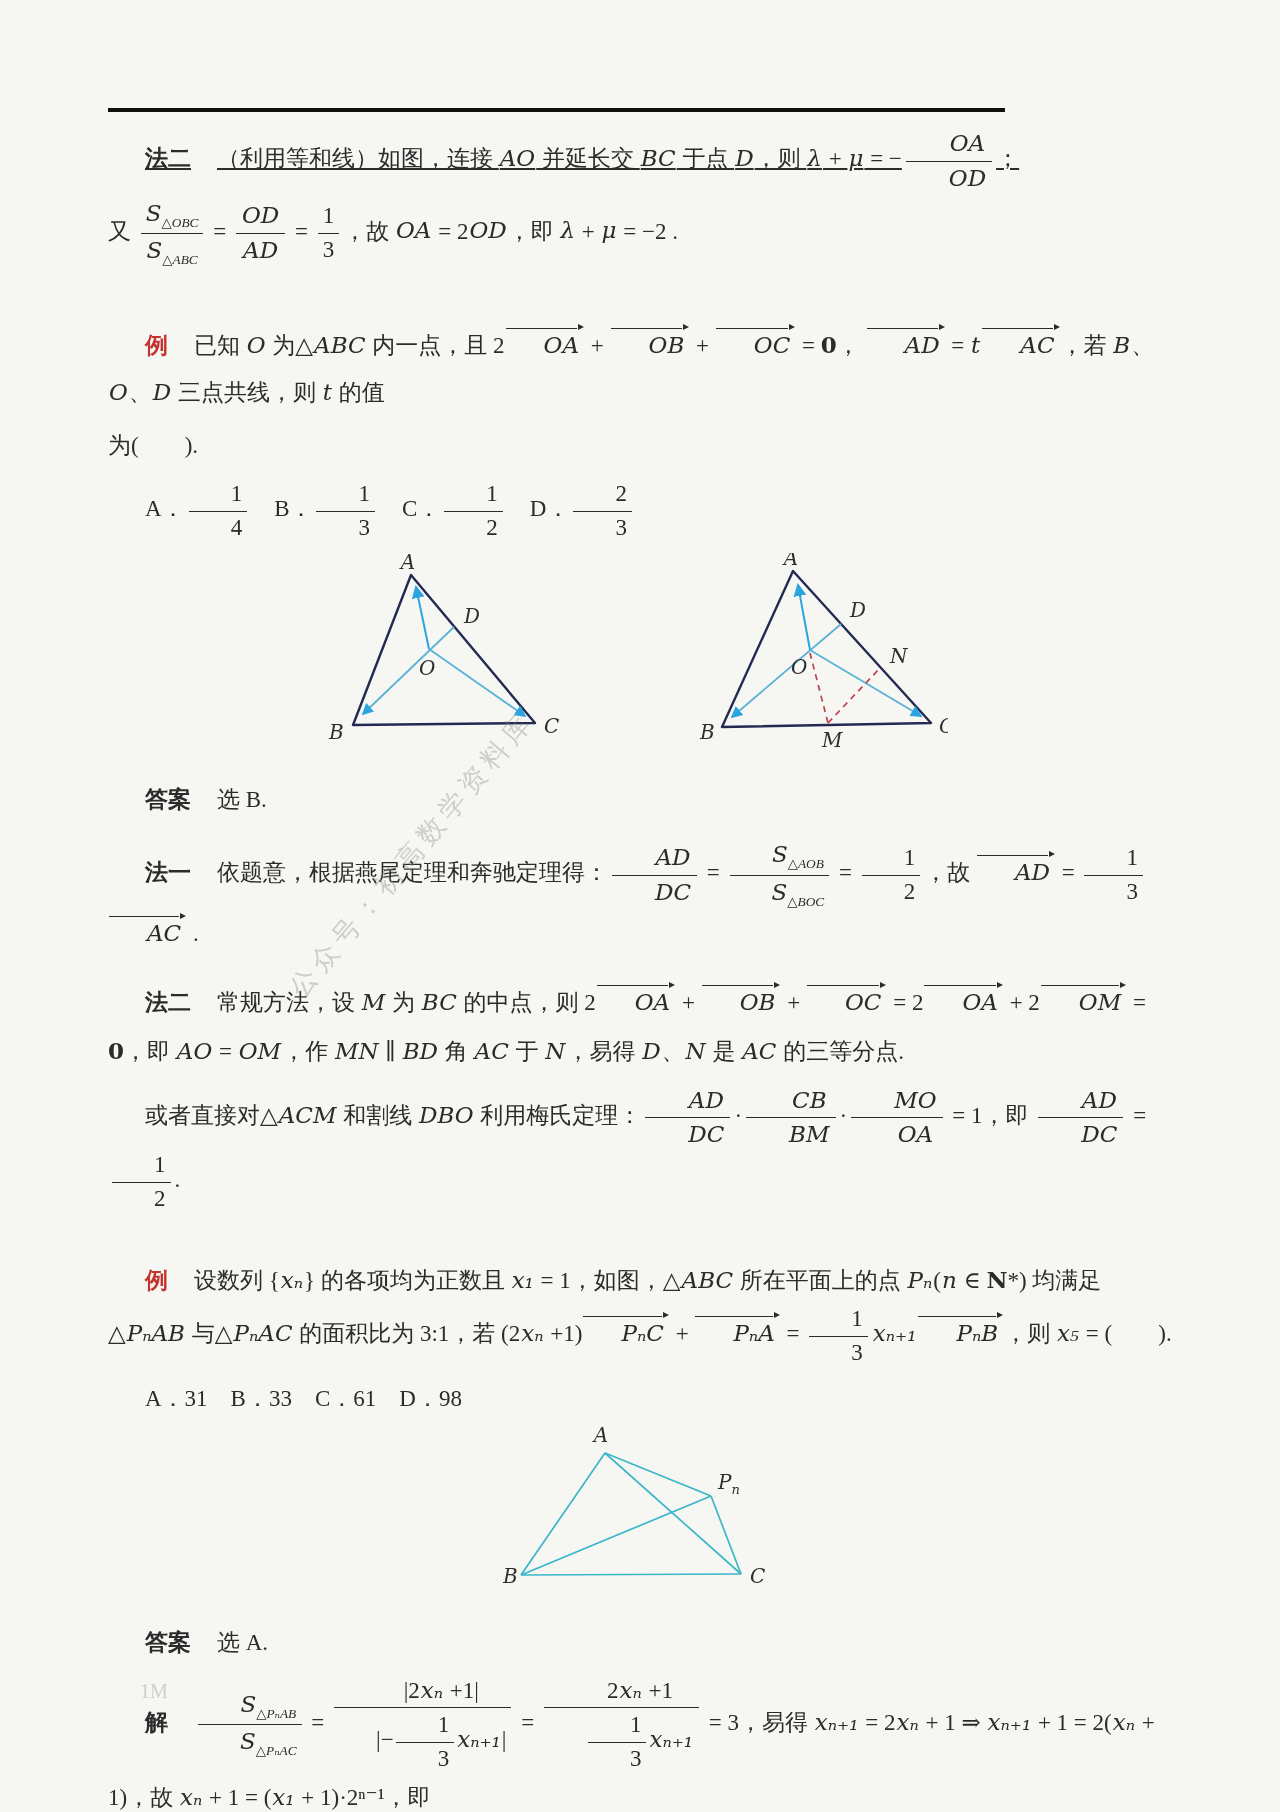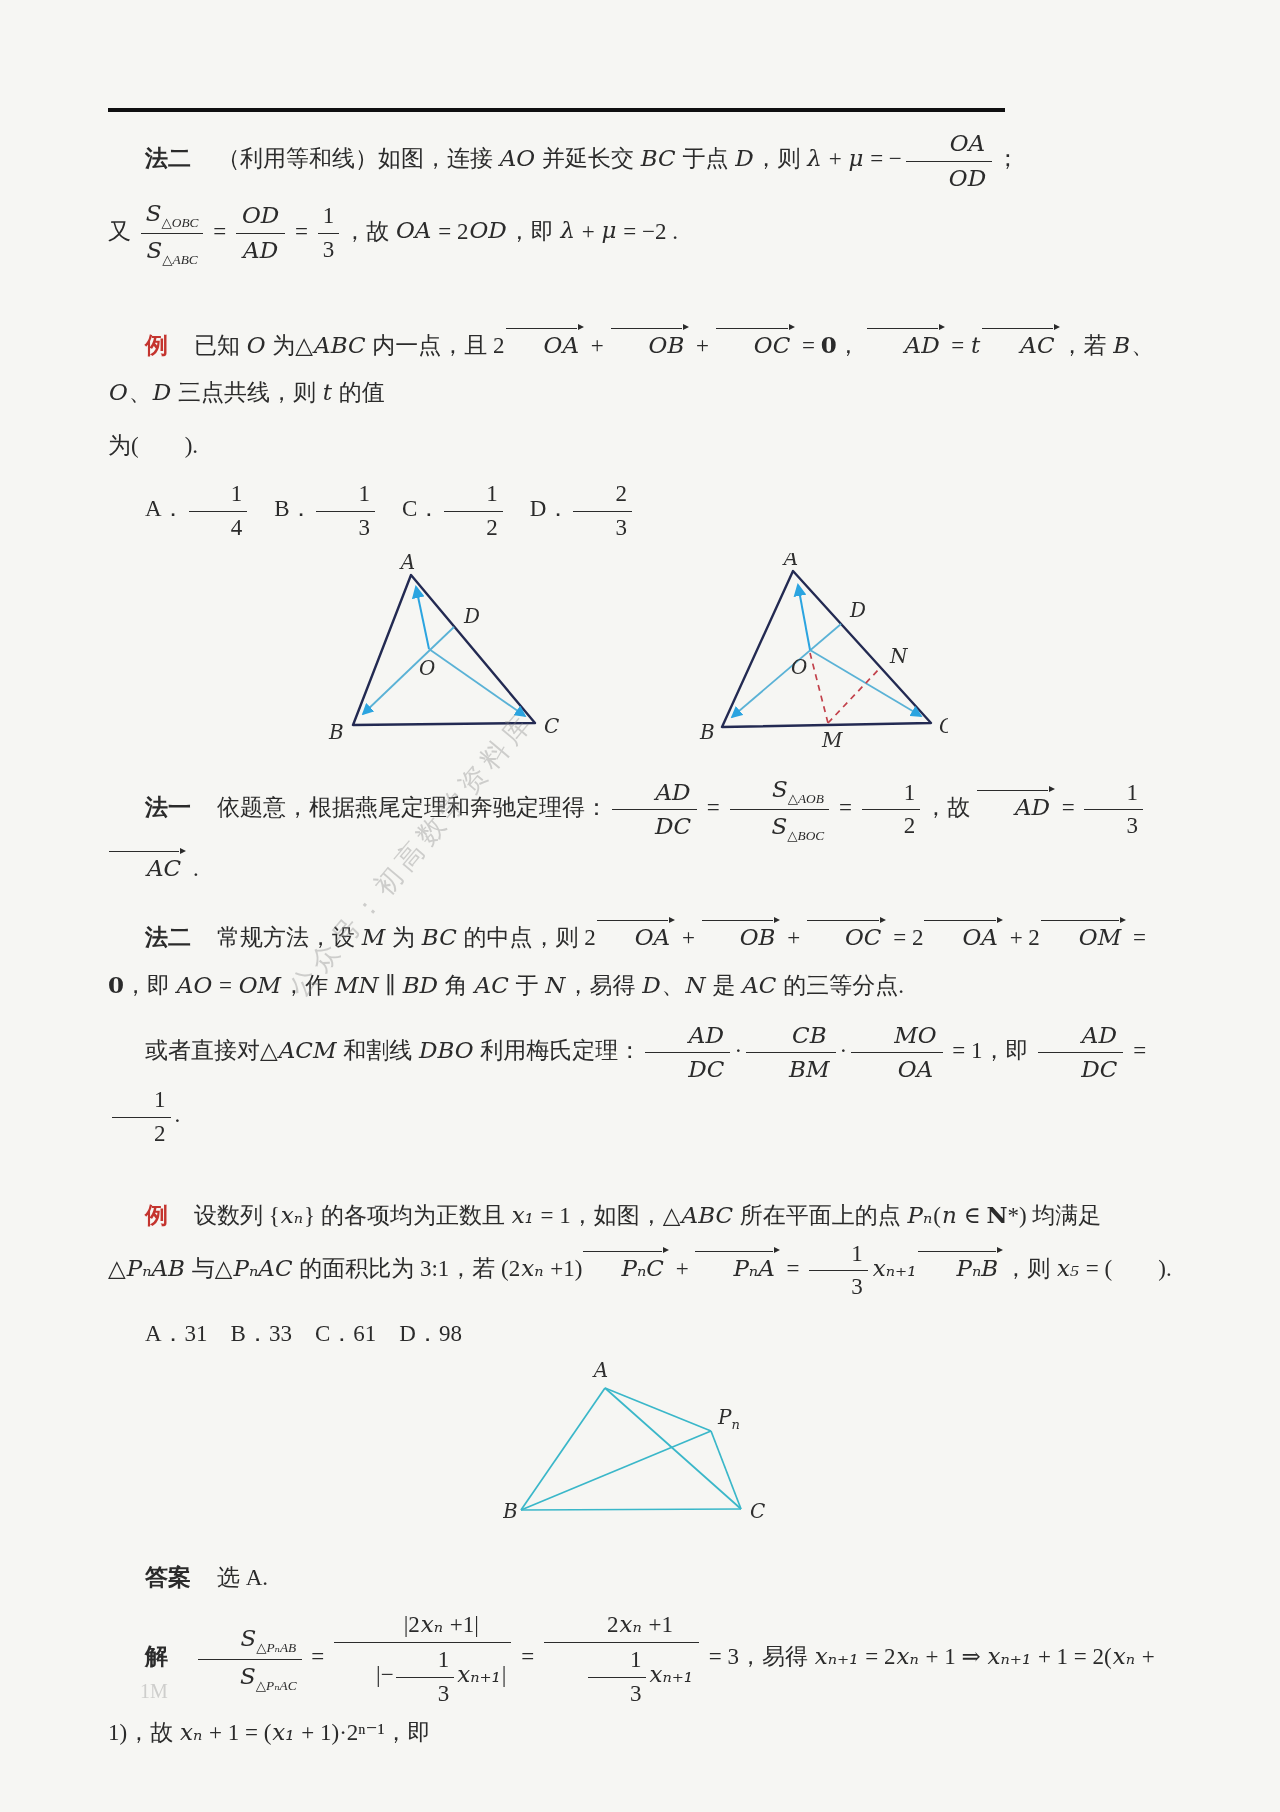--- a/index.html
+++ b/index.html
@@ -13,21 +13,21 @@
     overflow:hidden;
     font-family:"Liberation Serif","DejaVu Serif",serif;
     color:#2b2b2b;
     font-size:23px;
   }
   .top-rule { width:897px; height:4px; background:#101010; margin-bottom:14px; }
 
   .para { margin:0; line-height:2.05; position:relative; }
   .indent { text-indent:37px; }
 
-  .p1 { margin-top:16px; }
+  .p1 { margin-top:16px;text-decoration:underline; }
   .p2 { margin-top:4px; }
   .p3 { margin-top:52px; }
   .p4 { margin-top:6px; }
   .p5 { margin-top:10px; }
   .figrow { margin-top:10px; display:flex; margin-left:215px; gap:135px; align-items:flex-start; }
   .p6 { margin-top:18px; }
   .p7 { margin-top:16px; }
   .p8 { margin-top:22px; }
   .p9 { margin-top:10px; }
   .p10 { margin-top:42px; }
@@ -122,20 +122,21 @@
       <text x="2" y="186">B</text>
       <text x="241" y="180">C</text>
       <text x="152" y="64">D</text>
       <text x="192" y="110">N</text>
       <text x="93" y="121">O</text>
       <text x="124" y="194">M</text>
     </svg>
 
   </div>
 
+  <p class="para indent p6"><span class="tk-bc">答案</span><span class="tk-t">选 B.</span></p>
   <p class="para indent p7"><span class="tk-bc">法一</span><span class="tk-t">依题意，根据燕尾定理和奔驰定理得：</span><span class="frac"><span class="fn"><span class="tk-i">AD</span></span><span class="fd"><span class="tk-i">DC</span></span></span><span class="tk-t"> = </span><span class="frac"><span class="fn"><span class="ssub"><span class="sb-base">S</span><span class="sb-sub">△AOB</span></span></span><span class="fd"><span class="ssub"><span class="sb-base">S</span><span class="sb-sub">△BOC</span></span></span></span><span class="tk-t"> = </span><span class="frac"><span class="fn"><span class="tk-t">1</span></span><span class="fd"><span class="tk-t">2</span></span></span><span class="tk-t">，故 </span><span class="tk-v">AD</span><span class="tk-t"> = </span><span class="frac"><span class="fn"><span class="tk-t">1</span></span><span class="fd"><span class="tk-t">3</span></span></span><span class="tk-v">AC</span><span class="tk-t"> .</span></p>
   <p class="para indent p8"><span class="tk-bc">法二</span><span class="tk-t">常规方法，设 </span><span class="tk-i">M</span><span class="tk-t"> 为 </span><span class="tk-i">BC</span><span class="tk-t"> 的中点，则 2</span><span class="tk-v">OA</span><span class="tk-t"> + </span><span class="tk-v">OB</span><span class="tk-t"> + </span><span class="tk-v">OC</span><span class="tk-t"> = 2</span><span class="tk-v">OA</span><span class="tk-t"> + 2</span><span class="tk-v">OM</span><span class="tk-t"> = </span><span class="tk-b">0</span><span class="tk-t">，即 </span><span class="tk-i">AO</span><span class="tk-t"> = </span><span class="tk-i">OM</span><span class="tk-t">，作 </span><span class="tk-i">MN</span><span class="tk-t"> ∥ </span><span class="tk-i">BD</span><span class="tk-t"> 角 </span><span class="tk-i">AC</span><span class="tk-t"> 于 </span><span class="tk-i">N</span><span class="tk-t">，易得 </span><span class="tk-i">D</span><span class="tk-t">、</span><span class="tk-i">N</span><span class="tk-t"> 是 </span><span class="tk-i">AC</span><span class="tk-t"> 的三等分点.</span></p>
   <p class="para indent p9"><span class="tk-t">或者直接对△</span><span class="tk-i">ACM</span><span class="tk-t"> 和割线 </span><span class="tk-i">DBO</span><span class="tk-t"> 利用梅氏定理：</span><span class="frac"><span class="fn"><span class="tk-i">AD</span></span><span class="fd"><span class="tk-i">DC</span></span></span><span class="tk-t">·</span><span class="frac"><span class="fn"><span class="tk-i">CB</span></span><span class="fd"><span class="tk-i">BM</span></span></span><span class="tk-t">·</span><span class="frac"><span class="fn"><span class="tk-i">MO</span></span><span class="fd"><span class="tk-i">OA</span></span></span><span class="tk-t"> = 1，即 </span><span class="frac"><span class="fn"><span class="tk-i">AD</span></span><span class="fd"><span class="tk-i">DC</span></span></span><span class="tk-t"> = </span><span class="frac"><span class="fn"><span class="tk-t">1</span></span><span class="fd"><span class="tk-t">2</span></span></span><span class="tk-t">.</span></p>
 
   <p class="para indent p10"><span class="tk-r">例</span><span class="tk-t">设数列 {</span><span class="tk-i">xₙ</span><span class="tk-t">} 的各项均为正数且 </span><span class="tk-i">x₁</span><span class="tk-t"> = 1，如图，△</span><span class="tk-i">ABC</span><span class="tk-t"> 所在平面上的点 </span><span class="tk-i">Pₙ</span><span class="tk-t">(</span><span class="tk-i">n</span><span class="tk-t"> ∈ </span><span class="tk-b">N</span><span class="tk-t">*) 均满足 △</span><span class="tk-i">PₙAB</span><span class="tk-t"> 与△</span><span class="tk-i">PₙAC</span><span class="tk-t"> 的面积比为 3:1，若 (2</span><span class="tk-i">xₙ</span><span class="tk-t"> +1)</span><span class="tk-v">PₙC</span><span class="tk-t"> + </span><span class="tk-v">PₙA</span><span class="tk-t"> = </span><span class="frac"><span class="fn"><span class="tk-t">1</span></span><span class="fd"><span class="tk-t">3</span></span></span><span class="tk-i">xₙ₊₁</span><span class="tk-v">PₙB</span><span class="tk-t">，则 </span><span class="tk-i">x₅</span><span class="tk-t"> = (　　).</span></p>
   <p class="para indent p11"><span class="tk-t">A．31　B．33　C．61　D．98</span></p>
 
   <div class="fig3wrap">
     <svg class="fig" width="280" height="175" viewBox="0 0 280 175">
       <g stroke="#3ab7c9" stroke-width="1.7" fill="none">

